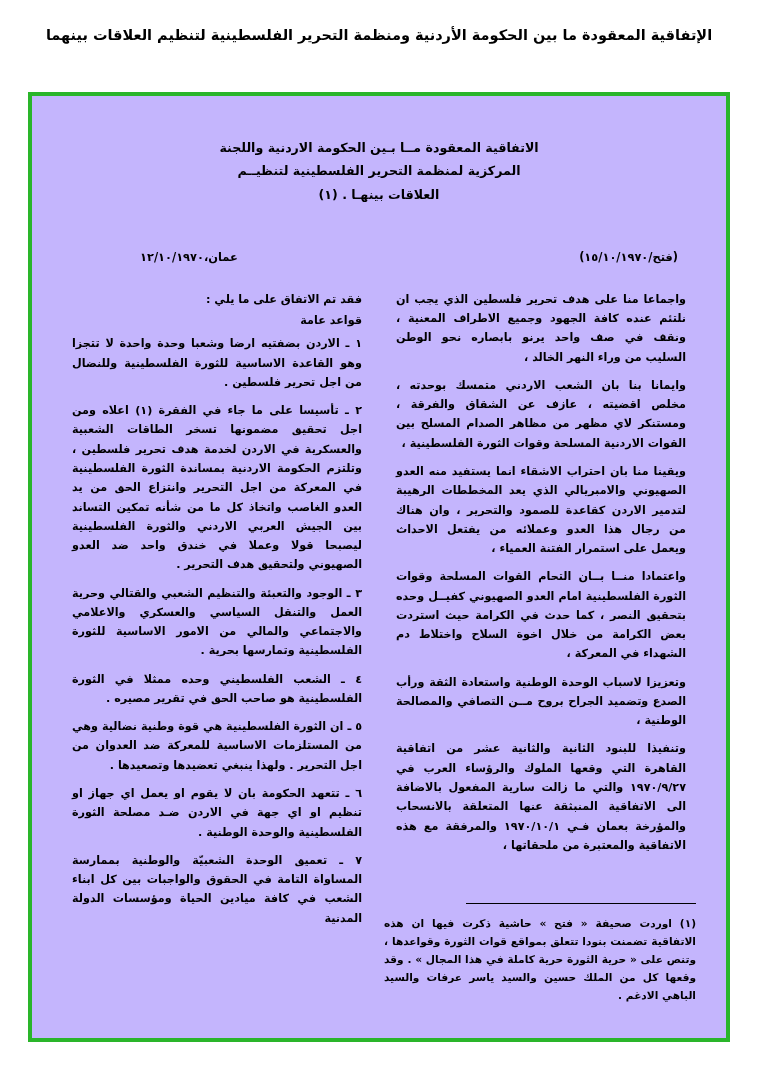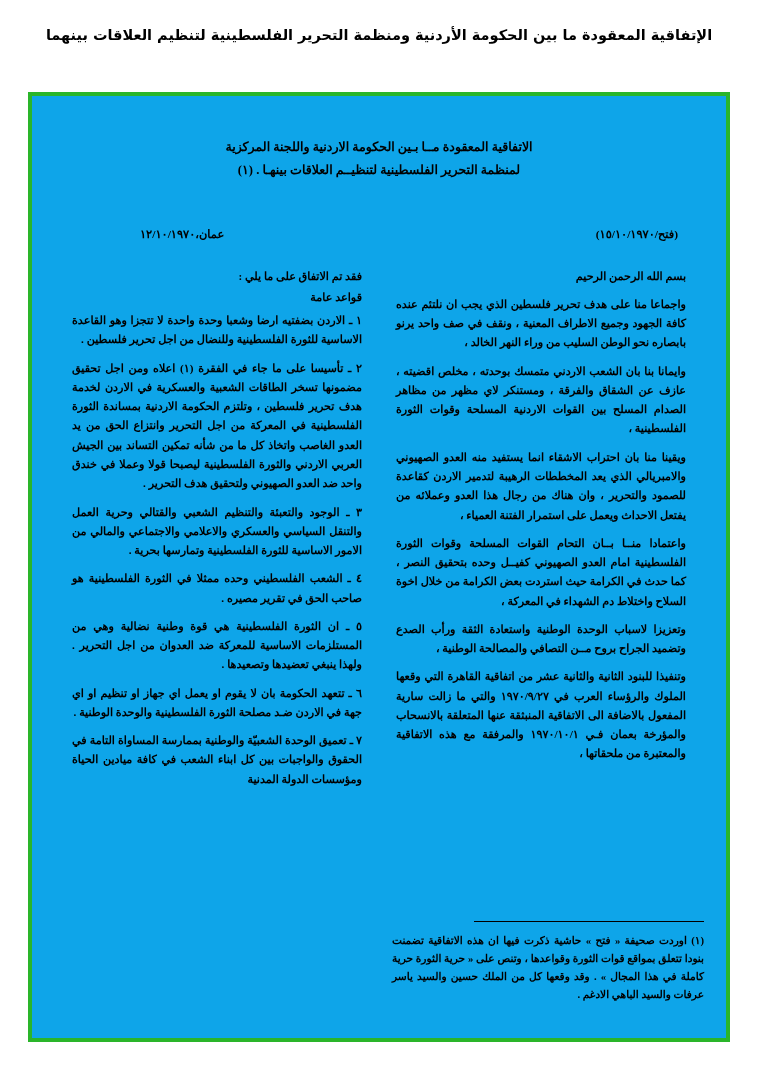--- a/index.html
+++ b/index.html
@@ -48,22 +48,21 @@
 
   
   .frame {
     position: absolute;
     top: 92px;
     left: 28px;
     width: 702px;
     height: 950px;
     border: 4px solid #2ab52a;
     box-sizing: border-box;
-    background: #0ea5e9;
-    font-family: Liberation Serif, serif;
+    background: #c4b5fd;
   }
 
   .frame-inner {
     position: absolute;
     top: 0; left: 0; right: 0; bottom: 0;
     padding: 24px 30px 16px 30px;
     box-sizing: border-box;
   }
 
   
@@ -119,21 +118,21 @@
     margin-bottom: 4px;
   }
   .col .lead {
     margin-bottom: 2px;
   }
 
   
   .footnote-wrap {
     position: absolute;
     bottom: 34px;
-    right: 22px;
+    right: 30px;
     width: 312px;
     direction: rtl;
   }
   .footnote-rule {
     width: 230px;
     height: 1px;
     background: #000;
     margin: 0 0 10px auto;
   }
   .footnote {
@@ -159,21 +158,20 @@
       <div class="doc-title">الاتفاقية المعقودة مــا بـين الحكومة الاردنية واللجنة المركزية لمنظمة التحرير الفلسطينية لتنظيــم العلاقات بينهـا . (١)</div>
 
       <div class="date-row">
         <div class="date-right">عمان،١٢/١٠/١٩٧٠</div>
         <div class="date-left">(فتح/١٥/١٠/١٩٧٠)</div>
       </div>
 
       <div class="columns">
 
         <div class="col">
-          <p>بسم الله الرحمن الرحيم</p>
           <p>واجماعا منا على هدف تحرير فلسطين الذي يجب ان نلتئم عنده كافة الجهود وجميع الاطراف المعنية ، ونقف في صف واحد يرنو بابصاره نحو الوطن السليب من وراء النهر الخالد ،</p>
           <p>وايمانا بنا بان الشعب الاردني متمسك بوحدته ، مخلص اقضيته ، عازف عن الشقاق والفرقة ، ومستنكر لاي مظهر من مظاهر الصدام المسلح بين القوات الاردنية المسلحة وقوات الثورة الفلسطينية ،</p>
           <p>ويقينا منا بان احتراب الاشقاء انما يستفيد منه العدو الصهيوني والامبريالي الذي يعد المخططات الرهيبة لتدمير الاردن كقاعدة للصمود والتحرير ، وان هناك من رجال هذا العدو وعملائه من يفتعل الاحداث ويعمل على استمرار الفتنة العمياء ،</p>
           <p>واعتمادا منــا بــان التحام القوات المسلحة وقوات الثورة الفلسطينية امام العدو الصهيوني كفيــل وحده بتحقيق النصر ، كما حدث في الكرامة حيث استردت بعض الكرامة من خلال اخوة السلاح واختلاط دم الشهداء في المعركة ،</p>
           <p>وتعزيزا لاسباب الوحدة الوطنية واستعادة الثقة ورأب الصدع وتضميد الجراح بروح مــن التصافي والمصالحة الوطنية ،</p>
           <p>وتنفيذا للبنود الثانية والثانية عشر من اتفاقية القاهرة التي وقعها الملوك والرؤساء العرب في ١٩٧٠/٩/٢٧ والتي ما زالت سارية المفعول بالاضافة الى الاتفاقية المنبثقة عنها المتعلقة بالانسحاب والمؤرخة بعمان فـي ١٩٧٠/١٠/١ والمرفقة مع هذه الاتفاقية والمعتبرة من ملحقاتها ،</p>
         </div>
 
         <div class="col">
           <p class="lead">فقد تم الاتفاق على ما يلي :</p>

